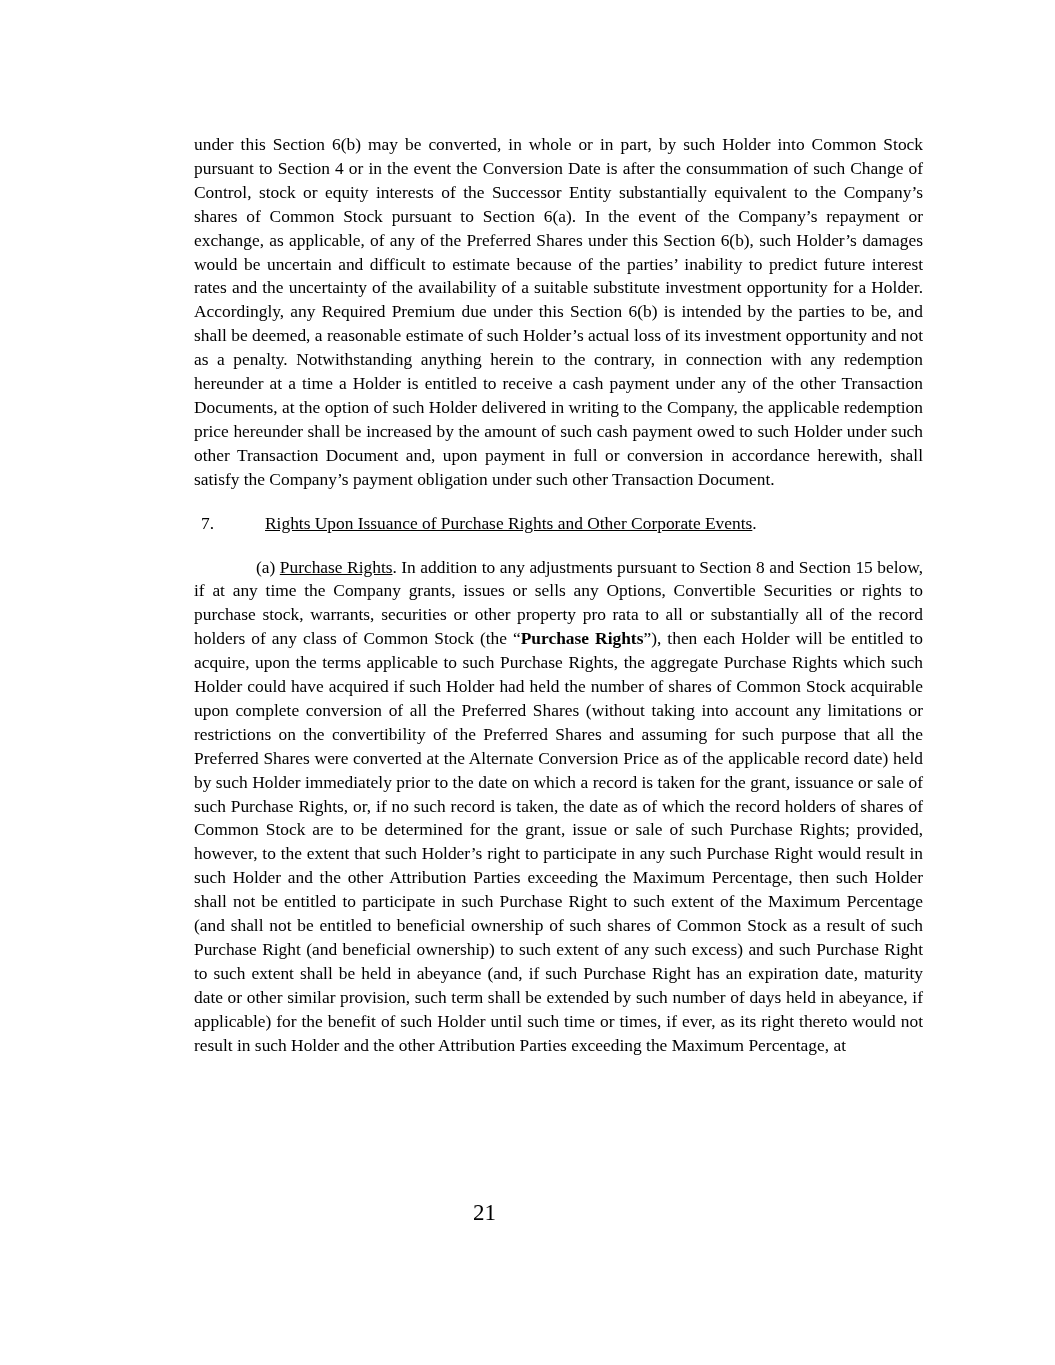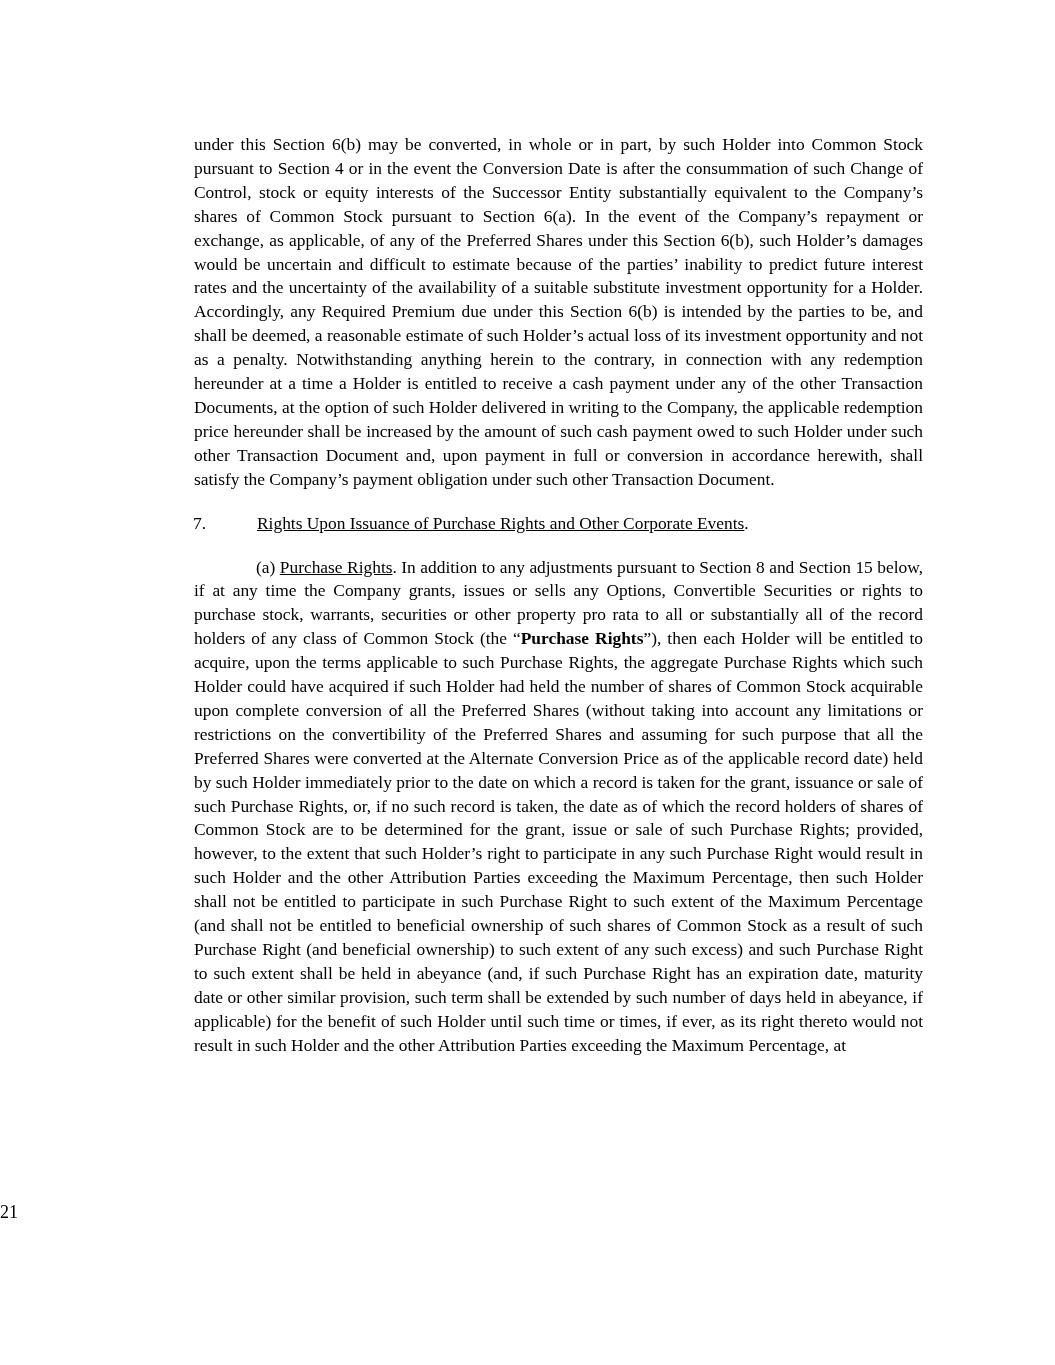--- a/index.html
+++ b/index.html
@@ -15,31 +15,32 @@
   .content {
     position: absolute;
     left: 185px;
     top: 124px;
     width: 747px;
     font-size: 17.4px;
     line-height: 23.9px;
     text-align: justify;
   }
   p.para { margin: 9px; }
-  p.heading { margin: 20px 8px; text-align: left; }
+  p.heading { margin: 20px 16px; text-align: left; }
   .sec-num { display: inline-block; width: 64px; }
   .underline { text-decoration: underline; }
   .para-a { text-indent: 62px; }
   .bold { font-weight: bold; }
   .page-number {
     position: absolute;
     top: 1201px;
     left: 0;
     width: 969px;
-    font-size: 18px;
+    text-align: center;
+    font-size: 23px;
     line-height: 23.9px;
   }
 </style>
 </head>
 <body>
 
 <div class="content">
 
   <p class="para"><span>under this Section 6(b) may be converted, in whole or in part, by such Holder into Common Stock pursuant to Section 4 or in the event the Conversion Date is after the consummation of such Change of Control, stock or equity interests of the Successor Entity substantially equivalent to the Company’s shares of Common Stock pursuant to Section 6(a).  In the event of the Company’s repayment or exchange, as applicable, of any of the Preferred Shares under this Section 6(b), such Holder’s damages would be uncertain and difficult to estimate because of the parties’ inability to predict future interest rates and the uncertainty of the availability of a suitable substitute investment opportunity for a Holder.  Accordingly, any Required Premium due under this Section 6(b) is intended by the parties to be, and shall be deemed, a reasonable estimate of such Holder’s actual loss of its investment opportunity and not as a penalty.  Notwithstanding anything herein to the contrary, in connection with any redemption hereunder at a time a Holder is entitled to receive a cash payment under any of the other Transaction Documents, at the option of such Holder delivered in writing to the Company, the applicable redemption price hereunder shall be increased by the amount of such cash payment owed to such Holder under such other Transaction Document and, upon payment in full or conversion in accordance herewith, shall satisfy the Company’s payment obligation under such other Transaction Document.</span></p>
 

